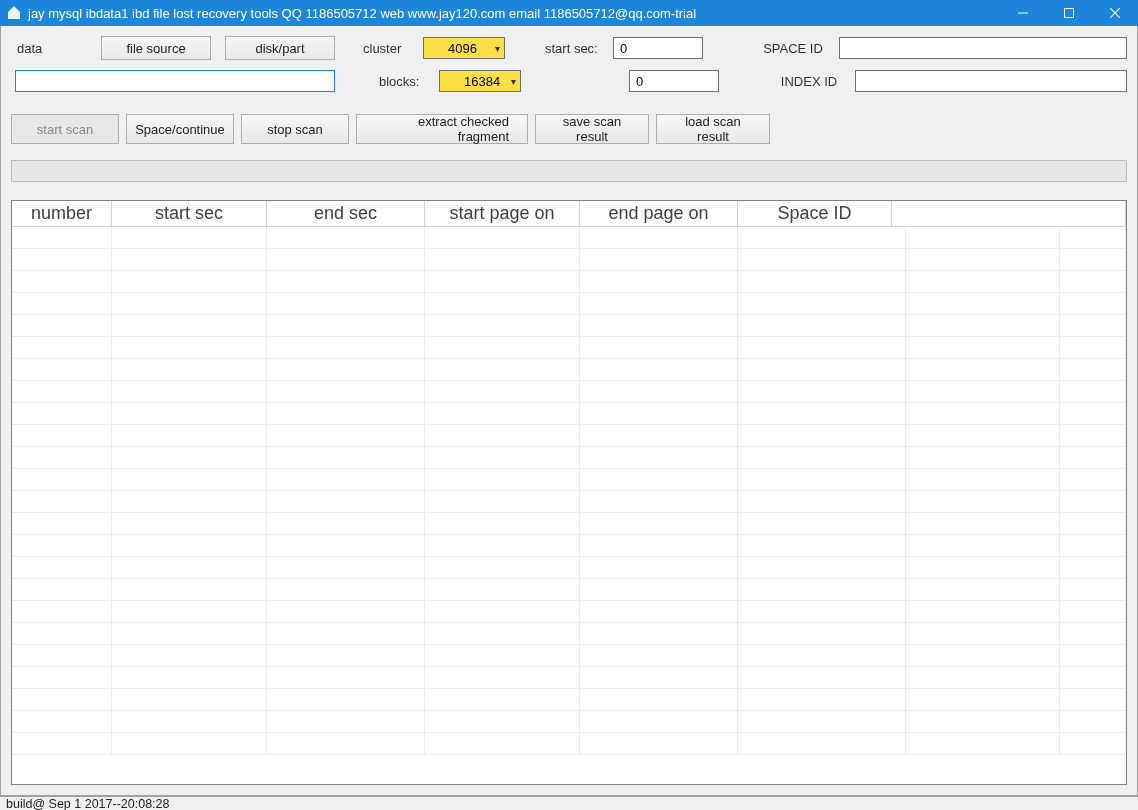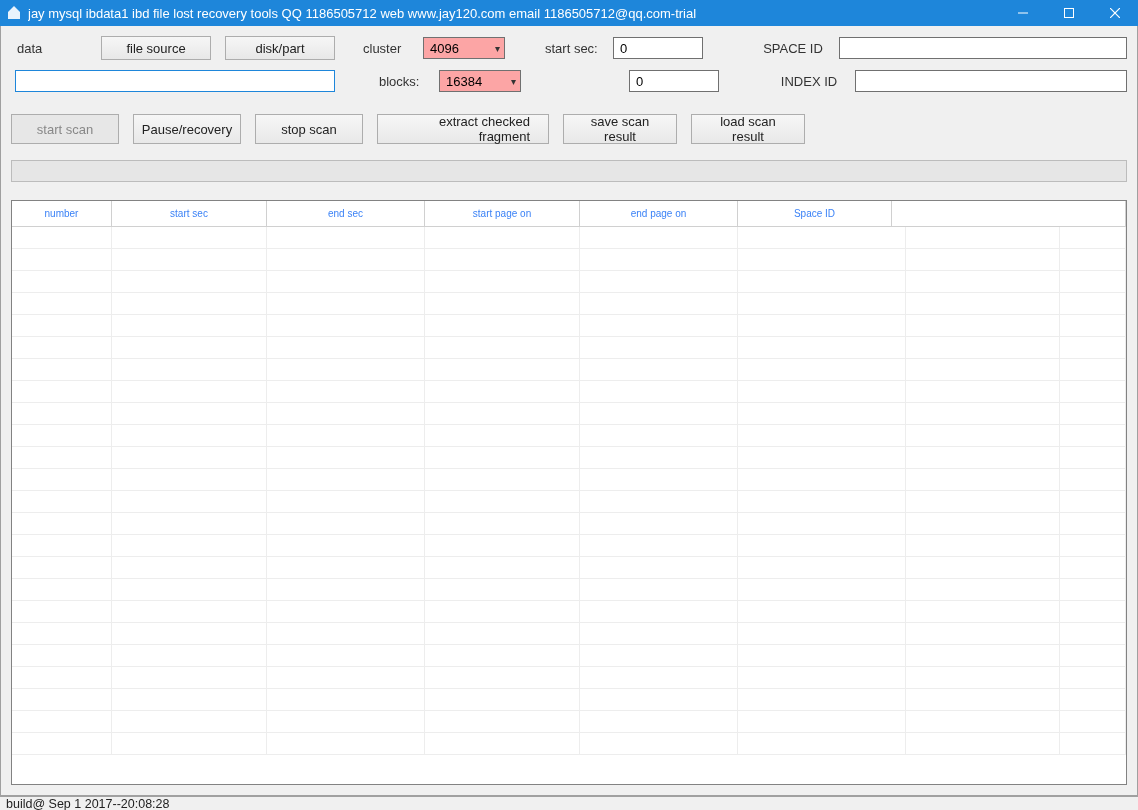--- a/index.html
+++ b/index.html
@@ -66,39 +66,39 @@
     justify-content: center;
     padding: 0 10px;
     font-size: 13px;
     color: #222;
     cursor: pointer;
   }
   .btn:disabled { color: #888; background: #e7e7e7; }
   .select {
     height: 22px;
     border: 1px solid #707070;
-    background: #fca5a5;
+    background: #fde047;
     display: inline-flex;
     align-items: center;
     justify-content: space-between;
-    padding: 0 4px 0 6px;
+    padding: 0 4px 0 24px;
     min-width: 80px;
   }
   .select .caret { font-size: 10px; color: #333; margin-left:6px; }
   .text-input {
     height: 22px;
     border: 1px solid #707070;
     background: #fff;
     padding: 0 6px;
     font-size: 13px;
   }
   .text-input.blue { border: 1px solid #1e86da; }
 
   
-  .scan-toolbar { display: flex; gap: 14px; margin-top: 22px; }
+  .scan-toolbar { display: flex; gap: 7px; margin-top: 22px; }
   .scan-toolbar .btn { height: 30px; padding: 0 18px; }
 
   
   .progress {
     margin-top: 16px;
     height: 22px;
     border: 1px solid #bcbcbc;
     background: #e6e6e6;
   }
 
@@ -111,22 +111,22 @@
     overflow: hidden;
     display: flex;
     flex-direction: column;
   }
   .thead { display: flex; height: 26px; border-bottom: 1px solid #d0d0d0; }
   .th {
     border-right: 1px solid #d0d0d0;
     display: flex;
     align-items: center;
     justify-content: center;
-    font-size: 10px;
-    color: #3b82f6;
+    font-size: 18px;
+    color: #404040;
     background: #fff;
   }
   .tbody { flex: 1; overflow: hidden; }
   .tr { display: flex; height: 22px; }
   .td { border-right: 1px solid #ededed; border-bottom: 1px solid #ededed; }
 
   .col0 { width: 100px; }
   .col1 { width: 155px; }
   .col2 { width: 158px; }
   .col3 { width: 155px; }
@@ -222,21 +222,21 @@
       <span class="lbl" style="width:80px; margin-left:50px; text-align:center;">INDEX ID</span>
       <input class="text-input" style="flex: 1 1 0%; margin-left: 6px;" value="">
     </div>
   </div>
 
   <div class="scan-toolbar">
     <button class="btn" disabled="" style="width:108px;">
       <span>start scan</span>
     </button>
     <button class="btn" style="width:108px;">
-      <span>Pause/recovery</span>
+      <span>Space/continue</span>
     </button>
     <button class="btn" style="width:108px;">
       <span>stop scan</span>
     </button>
     <button class="btn" style="width:172px;text-align:right;">
       <span>extract checked fragment</span>
     </button>
     <button class="btn" style="width:114px;">
       <span>save scan result</span>
     </button>

